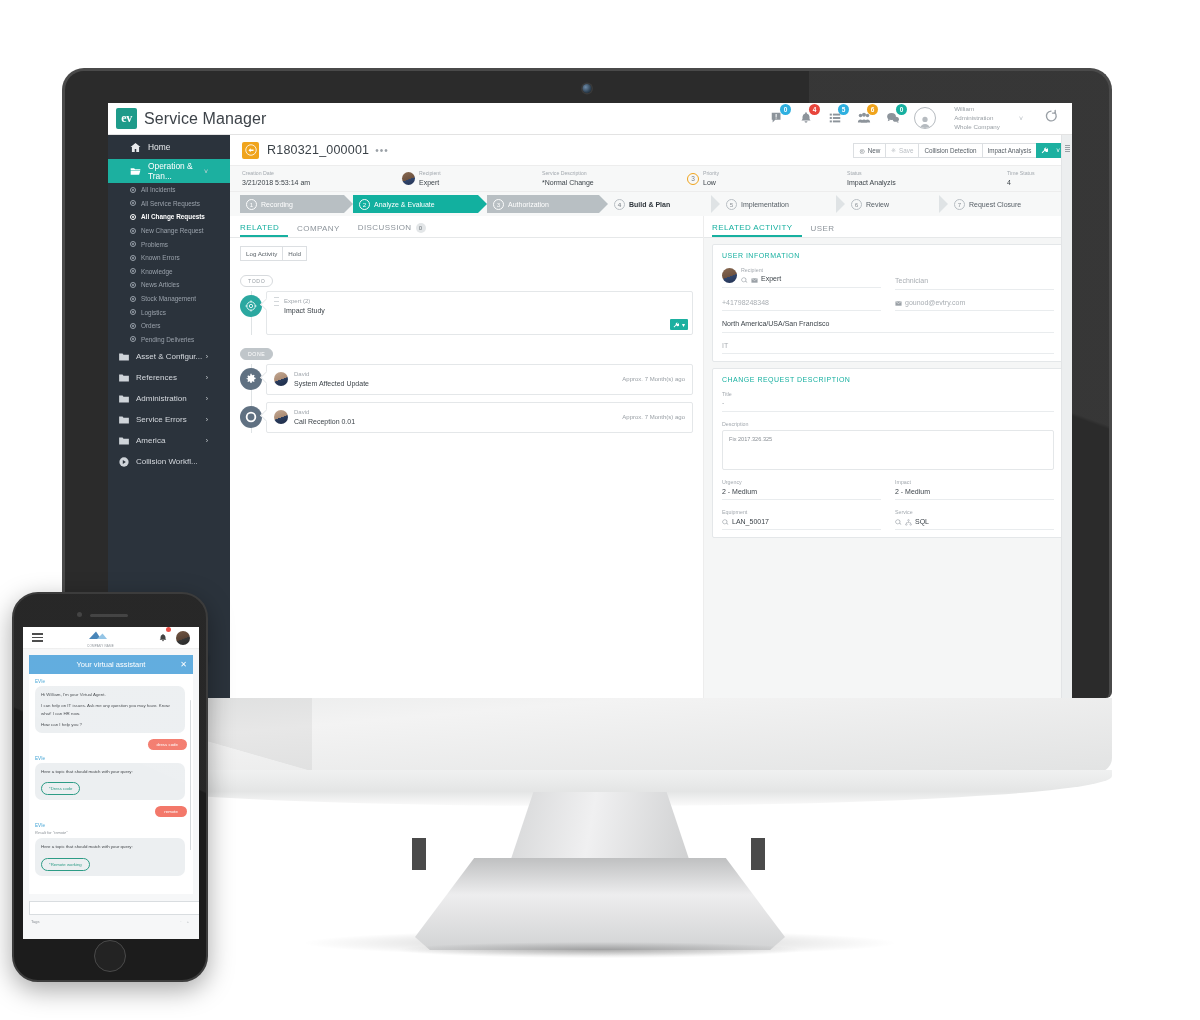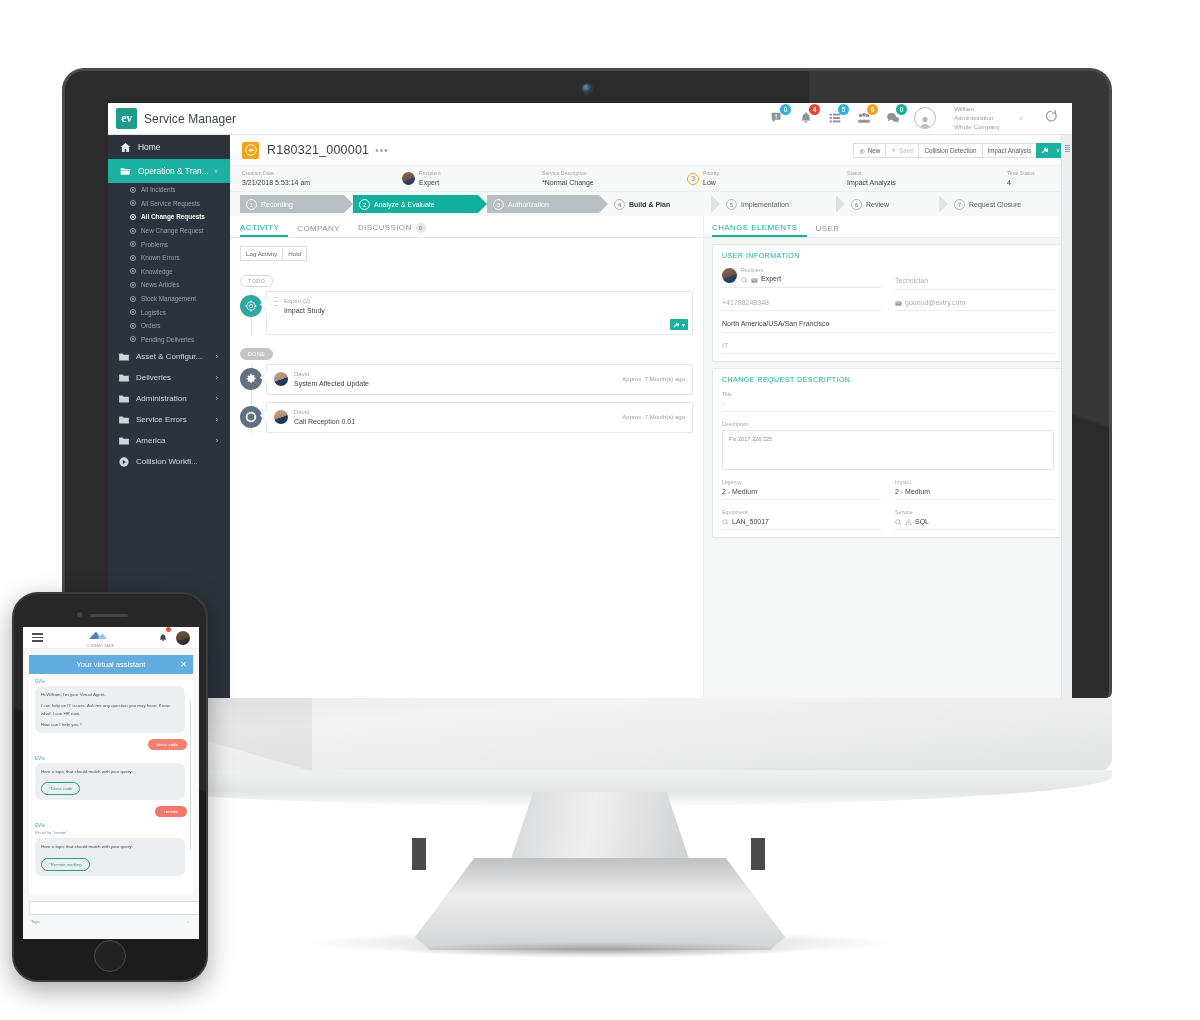--- a/index.html
+++ b/index.html
@@ -80,21 +80,21 @@
   .app { position: absolute; inset: 0; background:#737373; display:flex; flex-direction:column; }
   .topbar {
     height: 32px; background:#fff; border-bottom:1px solid #e3e3e3;
     display:flex; align-items:center; padding: 0 8px; flex: 0 0 32px;
   }
   .logo-box {
     width: 21px; height: 21px; background:#1e9b8a; color:#fff;
     font-size: 12px; font-weight:700; display:flex; align-items:center; justify-content:center;
     border-radius:2px; font-family:"Liberation Serif", serif; letter-spacing:-0.5px;
   }
-  .logo-text { font-size:12px; color:#3d4349; margin-left:7px; letter-spacing:0.1px; }
+  .logo-text { font-size:16px; color:#3d4349; margin-left:7px; letter-spacing:0.1px; }
   .searchwrap {
     margin-left: 32px; width: 360px; position:relative;
     border-bottom:1px solid #e1e1e1; height:22px; display:flex; align-items:center;
   }
   .searchwrap input {
     border:none; outline:none; width:100%; font-size:8.5px; color:#9a9fa4;
     font-family:"Liberation Sans", sans-serif; background:transparent;
   }
   .search-ico { position:absolute; right:4px; top:4px; color:#a9aeb3; font-size:9px; }
   .topicons { margin-left:auto; display:flex; align-items:center; gap:13px; padding-right:6px; }
@@ -113,21 +113,21 @@
   .user-meta { font-size:6.2px; color:#9aa0a6; line-height:1.45; margin-left:5px; }
   .caret-sm { color:#b9bec3; font-size:7px; margin-left:6px; }
   .logout { color:#9aa0a6; margin-left:8px; }
   .logout svg { width:14px; height:14px; fill:none; stroke:#9aa0a6; stroke-width:1.6; }
 
   .body-row { flex:1; display:flex; min-height:0; }
 
   
   .sidebar { width: 122px; background:#2b333c; flex:0 0 122px; overflow:hidden; position:relative; }
   .nav-item {
-    height: 22px; display:flex; align-items:center; padding: 0 12px;
+    height: 22px; display:flex; align-items:center; padding: 0 22px;
     font-size:7.6px; color:#c7ccd1; cursor:default;
   }
   .nav-item .ni-ico { width:14px; display:flex; align-items:center; color:#e8eaec; }
   .nav-item .ni-ico svg { width:11px; height:11px; fill:#e8eaec; }
   .nav-item .ni-label { margin-left:4px; flex:1; }
   .nav-item .ni-chev { font-size:7px; color:#cfd3d7; }
   .nav-item.home { height:24px; font-size:8.4px; color:#eceff1; }
   .nav-item.active { background:#1cb0a0; color:#fff; height:24px; font-size:8.4px; }
   .nav-item.active .ni-ico svg { fill:#fff; }
   .sub-item {
@@ -521,21 +521,21 @@
                   </span>
                 <span class="ni-label">Asset &amp; Configur...</span>
                 <span class="ni-chev">›</span>
               </div>
               <div class="nav-item folder-item">
                 <span class="ni-ico">
                     <svg viewBox="0 0 16 16">
                       <path d="M1.5 3.4h4.6l1.2 1.5H14.5v7.7h-13z"></path>
                     </svg>
                   </span>
-                <span class="ni-label">Deliveries</span>
+                <span class="ni-label">References</span>
                 <span class="ni-chev">›</span>
               </div>
               <div class="nav-item folder-item">
                 <span class="ni-ico">
                     <svg viewBox="0 0 16 16">
                       <path d="M1.5 3.4h4.6l1.2 1.5H14.5v7.7h-13z"></path>
                     </svg>
                   </span>
                 <span class="ni-label">Administration</span>
                 <span class="ni-chev">›</span>
@@ -683,21 +683,21 @@
               <div class="step white" style="margin-left:9px">
                 <span class="num">7</span>
                 <span>Request Closure</span>
               </div>
             </div>
 
             <div class="panes">
 
               <div class="pane-left">
                 <div class="tabrow">
-                  <div class="tab active">ACTIVITY</div>
+                  <div class="tab active">RELATED</div>
                   <div class="tab">COMPANY</div>
                   <div class="tab">
                     <span>DISCUSSION</span><span class="cnt">0</span>
                   </div>
                 </div>
 
                 <div class="act-area">
                   <div class="act-btns">
                     <div class="act-btn">Log Activity</div>
                     <div class="act-btn">Hold</div>
@@ -765,21 +765,21 @@
                         </div>
                         <div class="tl-time">Approx. 7 Month(s) ago</div>
                       </div>
                     </div>
                   </div>
                 </div>
               </div>
 
               <div class="pane-right">
                 <div class="rp-tabs">
-                  <div class="tab active">CHANGE ELEMENTS</div>
+                  <div class="tab active">RELATED ACTIVITY</div>
                   <div class="tab">USER</div>
                 </div>
 
                 <div class="rp-body">
                   <div class="card">
                     <div class="card-h">USER INFORMATION</div>
                     <div class="fgrid">
                       <div class="fcol">
                         <div class="field" style="display:flex; align-items:center;">
                           <span class="rec-av"></span>

